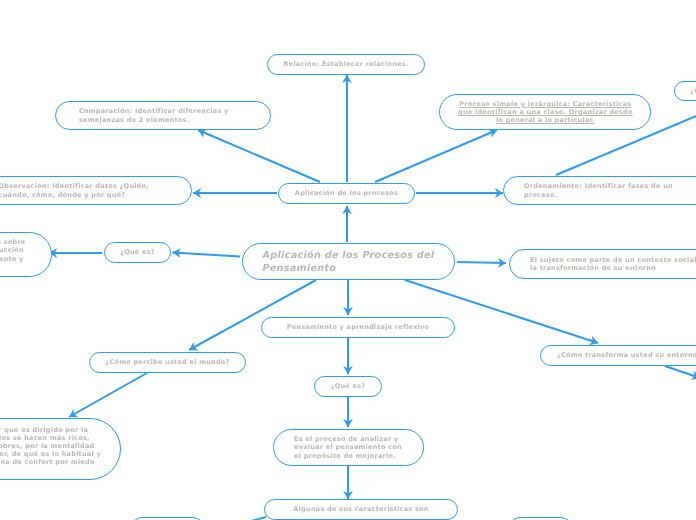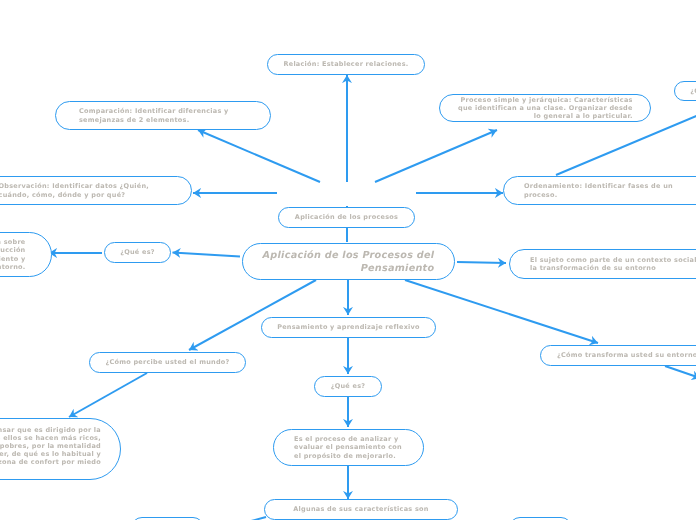--- a/index.html
+++ b/index.html
@@ -6,33 +6,33 @@
   body{width:696px;height:520px;overflow:hidden;
        font-family:"DejaVu Sans","Liberation Sans",sans-serif;
        -webkit-font-smoothing:antialiased;text-rendering:geometricPrecision;}
   #canvas{position:relative;width:696px;height:520px;overflow:hidden;background:#fff;}
   #edges{position:absolute;left:0;top:0;width:696px;height:520px;pointer-events:none;}
   .node{position:absolute;box-sizing:border-box;
         border:1.3px solid #2e9bf0;
         border-radius:999px;background:#fff;color:#bcb8b1;
         font-weight:bold;font-size:6.5px;line-height:8.1px;
         display:flex;align-items:center;justify-content:center;
-        text-align:right;letter-spacing:.25px;white-space:pre;}
+        text-align:left;letter-spacing:.25px;white-space:pre;}
 
   .n-relacion            {left:267px; top:54px;  width:158px; height:21px;}
   .n-comparacion         {left:55px;  top:101px; width:216px; height:29px; justify-content:flex-start; padding-left:23px; text-align:left;}
-  .n-proceso-simple      {left:439px; top:94px;  width:212px; height:28px; justify-content:flex-start; padding-left:18px; text-align:right;}
+  .n-proceso-simple      {left:439px; top:94px;  width:212px; height:36px; justify-content:flex-start; padding-left:18px; text-align:center;text-decoration:underline;}
   .n-observacion         {left:-88px; top:176px; width:280px; height:29px; justify-content:flex-end; padding-right:42px; text-align:left;}
-  .n-aplicacion-procesos {left:278px; top:183px; width:137px; height:21px;margin-top:24px;}
+  .n-aplicacion-procesos {left:278px; top:183px; width:137px; height:21px;}
   .n-ordenamiento        {left:503px; top:176px; width:246px; height:29px; justify-content:flex-start; padding-left:20px; text-align:left;}
   .n-reflexion           {left:-62px; top:232px; width:114px; height:45px;}
   .n-que-es-1            {left:104px; top:242px; width:67px;  height:21px;}
   .n-central             {left:242px; top:243px; width:213px; height:37px; font-size:9.7px; line-height:13px;font-style:italic;}
   .n-sujeto              {left:509px; top:249px; width:250px; height:30px; justify-content:flex-start; padding-left:20px; text-align:left;}
-  .n-pensamiento-reflexivo{left:261px;top:317px; width:175px; height:21px;}
+  .n-pensamiento-reflexivo{left:261px;top:317px; width:194px; height:21px;}
   .n-como-percibe        {left:89px;  top:352px; width:157px; height:21px;}
   .n-como-transforma     {left:540px; top:345px; width:200px; height:21px; justify-content:flex-start; padding-left:16px;}
   .n-que-es-2            {left:314px; top:376px; width:68px;  height:21px;}
   .n-proceso-analizar    {left:273px; top:429px; width:151px; height:37px; justify-content:flex-start; padding-left:20px; text-align:left;}
   .n-pensar-dirigido     {left:-45px; top:418px; width:166px; height:62px; padding-bottom:6px;}
   .n-caracteristicas     {left:264px; top:499px; width:194px; height:21px;}
   .n-que-es-3            {left:674px; top:81px;  width:67px;  height:20px;}
   .n-bottom-a            {left:131px; top:517px; width:73px;  height:22px;}
   .n-bottom-b            {left:509px; top:517px; width:63px;  height:22px;}
 </style>

